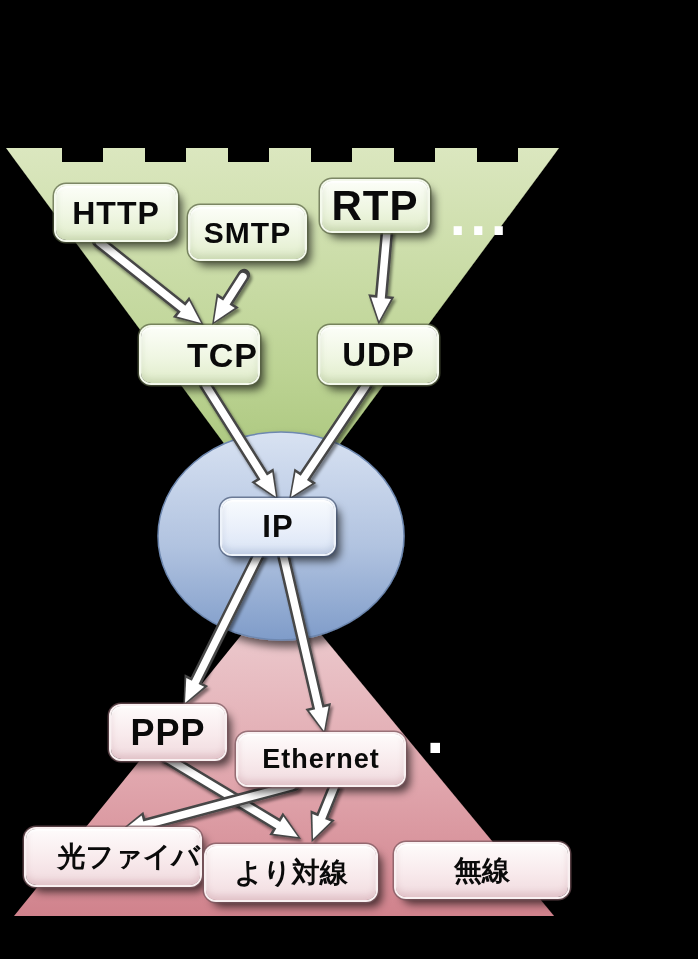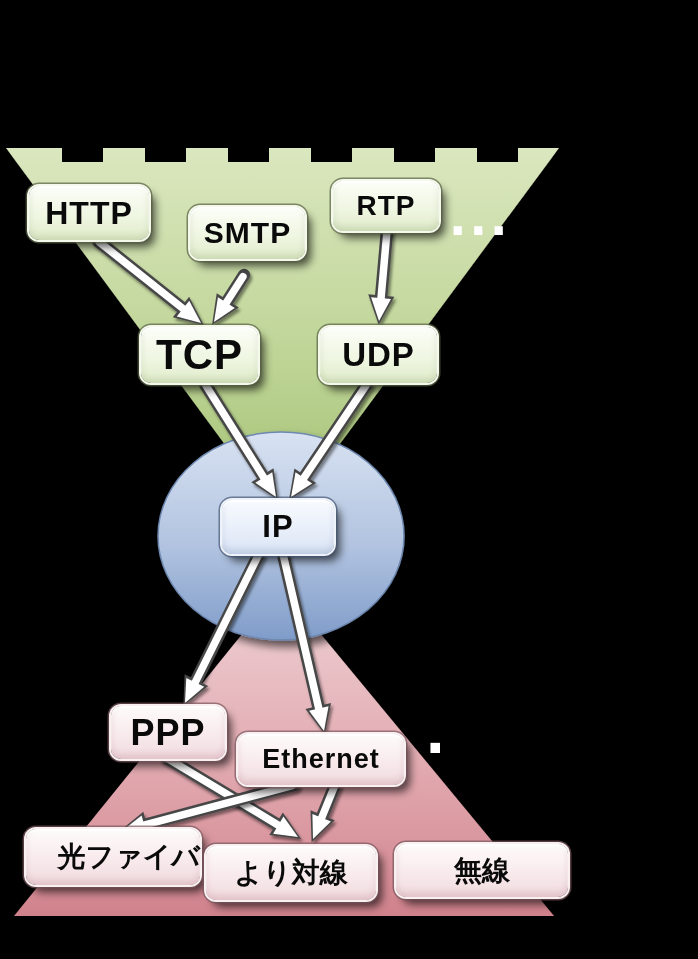--- a/index.html
+++ b/index.html
@@ -131,33 +131,33 @@
         </g>
         <g filter="url(#arrowShadow)">
           <line x1="335" y1="785" x2="320.9232346335839" y2="819.5520604448395" stroke="#474747" stroke-width="12.5" stroke-linecap="round"></line>
           <polygon points="311.62663933017876,842.3709761895611 310.5084685550496,810.3419004283462 334.80913207540254,820.2421707514529" fill="#474747" stroke-linejoin="round"></polygon>
           <line x1="334.24540622537296" y1="786.8521847195391" x2="320.9232346335839" y2="819.5520604448395" stroke="#ffffff" stroke-width="7.5" stroke-linecap="round"></line>
           <polygon points="313,839 312.41690481051546,813.9269068521653 330.9387520059064,821.4728445984356" fill="#ffffff"></polygon>
         </g>
       </g>
   </svg>
 
-  <div class="box v-green" style="left:29px;top:186px;width:120px;height:54px;font-size:32px;">
+  <div class="box v-green" style="left:56px;top:186px;width:120px;height:54px;font-size:32px;">
     <span>HTTP</span>
   </div>
 
   <div class="box v-green" style="left:190px;top:207px;width:115px;height:52px;font-size:30px;">
     <span>SMTP</span>
   </div>
 
-  <div class="box v-green" style="left:333px;top:181px;width:106px;height:50px;font-size:28px;">
+  <div class="box v-green" style="left:322px;top:181px;width:106px;height:50px;font-size:42px;">
     <span>RTP</span>
   </div>
 
-  <div class="box v-green" style="left:141px;top:327px;width:117px;height:56px;font-size:42px;">
+  <div class="box v-green" style="left:141px;top:327px;width:117px;height:56px;font-size:34px;justify-content:flex-end;">
     <span>TCP</span>
   </div>
 
   <div class="box v-green" style="left:320px;top:327px;width:117px;height:56px;font-size:33px;">
     <span>UDP</span>
   </div>
 
   <div class="box v-blue" style="left:222px;top:500px;width:112px;height:54px;font-size:31px;">
     <span>IP</span>
   </div>

